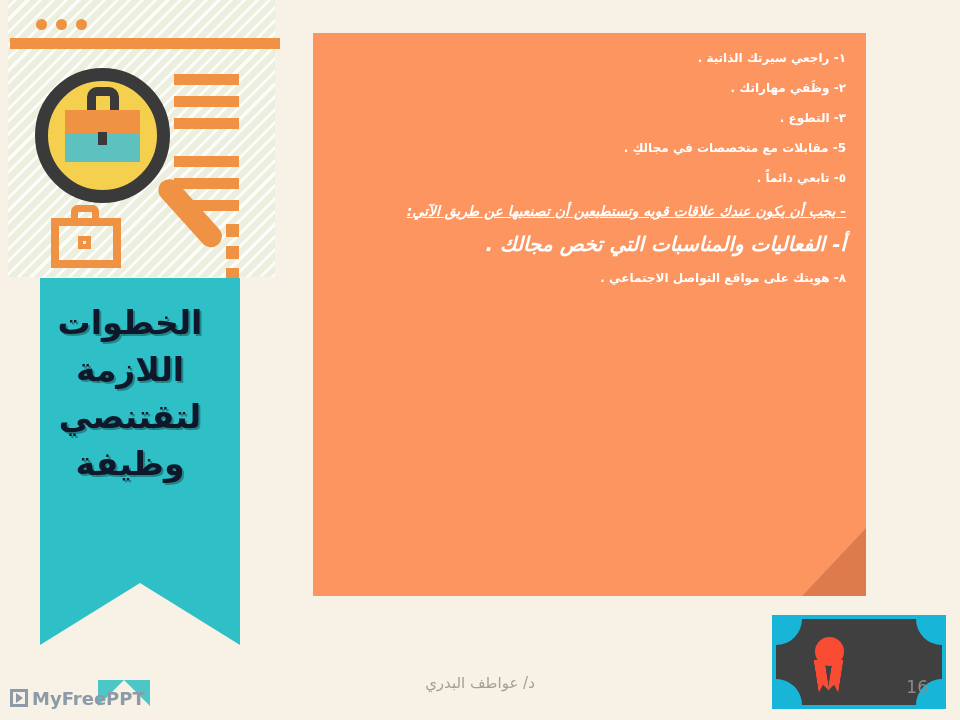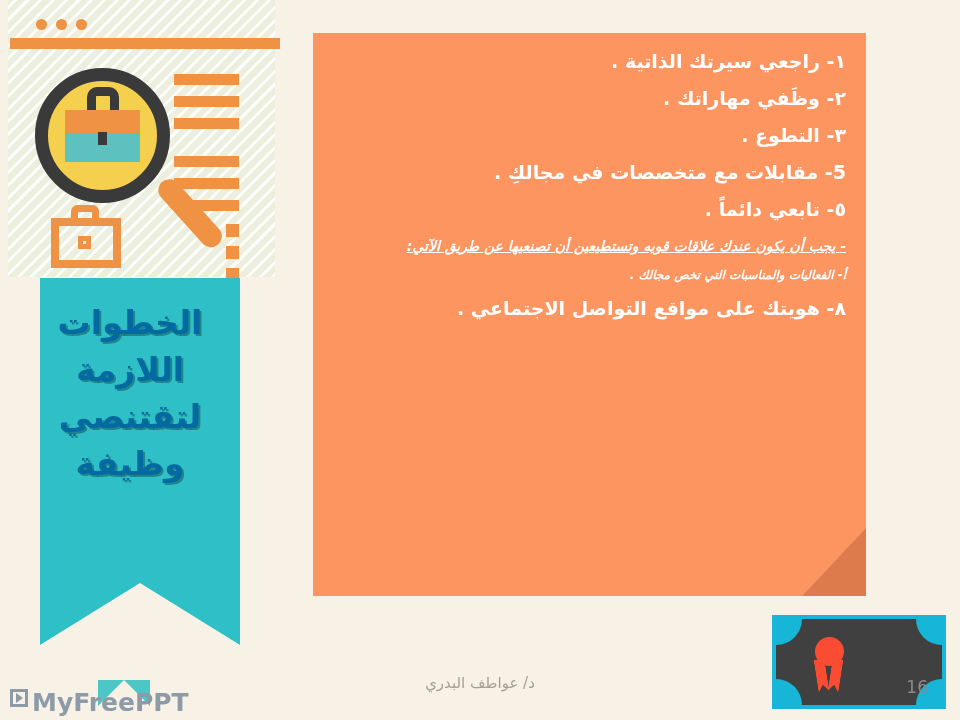--- a/index.html
+++ b/index.html
@@ -173,21 +173,21 @@
     border-left: 100px solid #2ec0c6;
     border-right: 100px solid #2ec0c6;
     border-bottom: 62px solid transparent;
   }
   #ribbon-title {
     position: absolute;
     left: 0;
     top: 22px;
     width: 180px;
     text-align: center;
-    color: #0369a1;
+    color: #0f172a;
     font-family: "DejaVu Sans", "Liberation Sans", sans-serif;
     font-weight: bold;
     font-size: 33px;
     line-height: 1.42;
     direction: rtl;
     text-shadow: 2px 2px 0 rgba(0,0,0,0.30);
     letter-spacing: 0px;
   }
 
   
@@ -218,26 +218,26 @@
     right: 14px;
     top: 10px;
     left: 14px;
     direction: rtl;
     text-align: right;
   }
   .li {
     color: #ffffff;
     font-family: "DejaVu Sans", "Liberation Sans", sans-serif;
     font-weight: bold;
-    font-size: 19px;
+    font-size: 12px;
     line-height: 1.0;
     padding: 9px 6px 9px 0;
     white-space: nowrap;
   }
-  .li.italic { font-style: italic; font-size: 12px; }
+  .li.italic { font-style: italic; font-size: 20px; }
   .li.underline-block {
     text-decoration: underline;
     font-style: italic;
     white-space: normal;
     text-align: right;
     line-height: 1.35;
     font-size: 14px;
     padding-bottom: 4px;
   }
 
@@ -290,21 +290,21 @@
     border-bottom: 5px solid transparent;
     border-left: 7px solid #8d9aa8;
   }
   #wm-text {
     position: absolute;
     left: 32px;
     top: 8px;
     color: #8d9aa8;
     font-family: "DejaVu Sans", "Liberation Sans", sans-serif;
     font-weight: bold;
-    font-size: 25px;
+    font-size: 18px;
     direction: ltr;
   }
 
   
   #badge {
     position: absolute;
     left: 772px;
     top: 615px;
     width: 174px;
     height: 94px;

